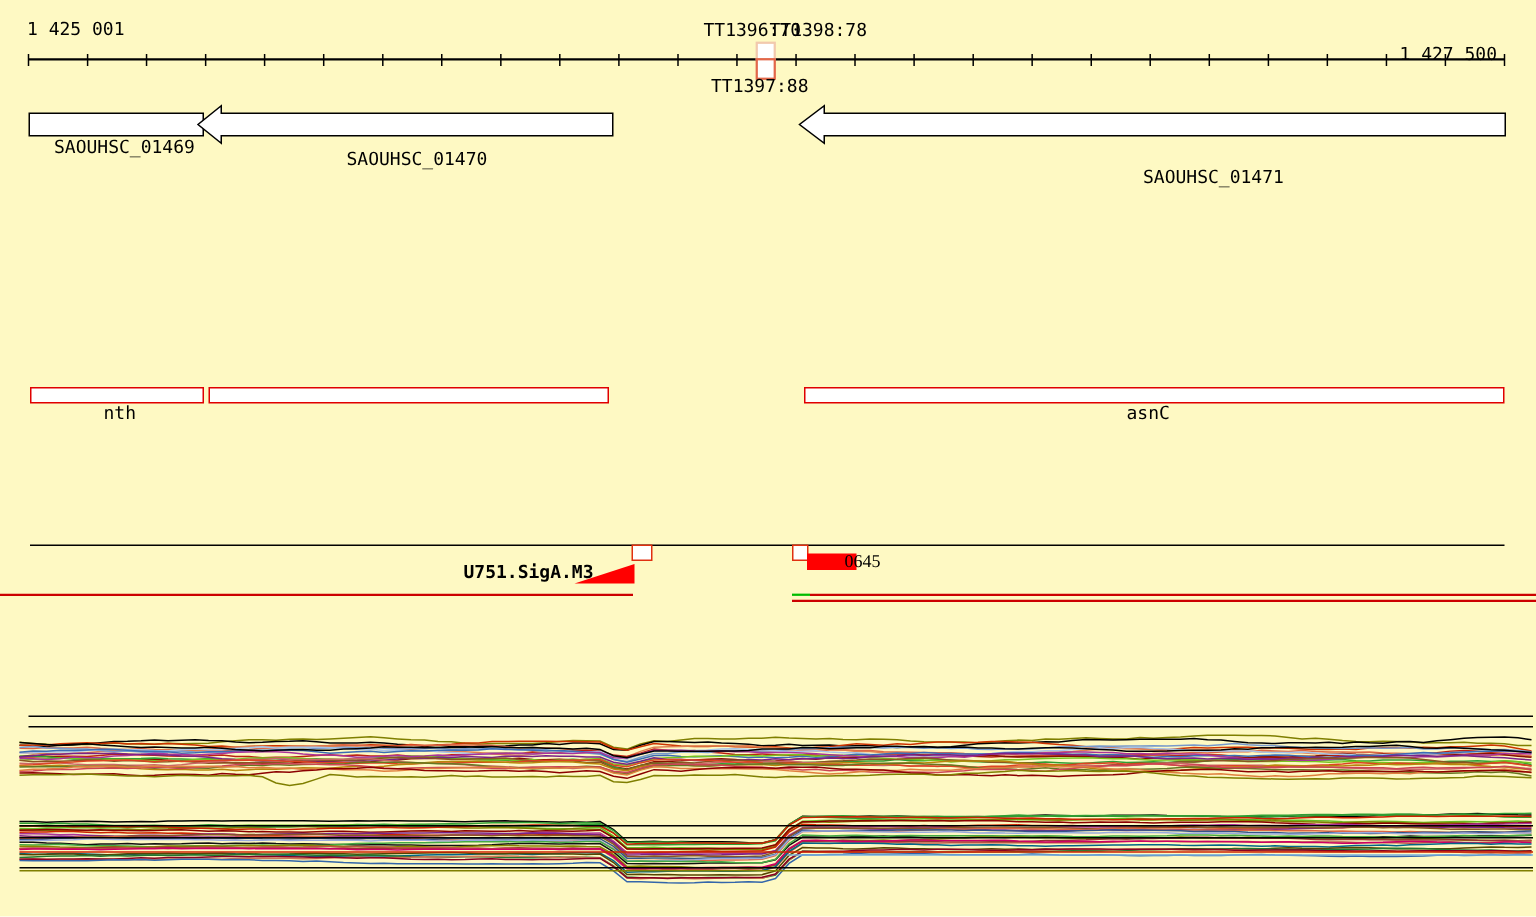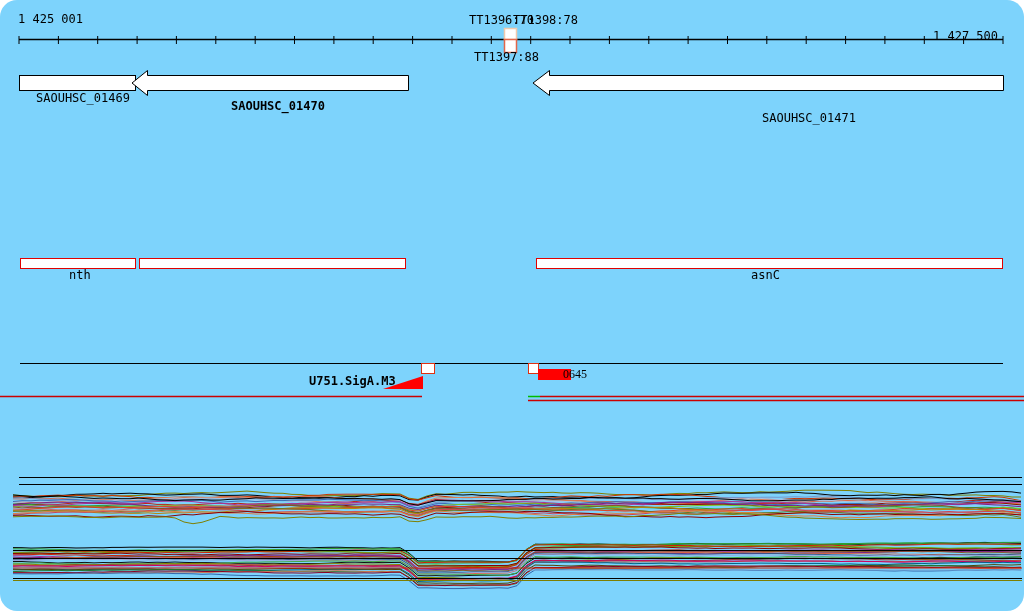--- a/index.html
+++ b/index.html
@@ -1,17 +1,17 @@
 <!DOCTYPE html>
 <html><head>
 <meta charset="utf-8">
 <style>
   html,body{margin:0;padding:0;background:#fff;}
-  #app{position:relative;width:1024px;height:611px;background:#7dd3fc;overflow:hidden;
-       font-family:"DejaVu Sans Mono","Liberation Mono",monospace;font-size:12px;color:#000;border-radius:17px;}
+  #app{position:relative;width:1024px;height:611px;background:#fef9c3;overflow:hidden;
+       font-family:"DejaVu Sans Mono","Liberation Mono",monospace;font-size:12px;color:#000;}
   .lbl{position:absolute;white-space:pre;line-height:13px;}
   svg{position:absolute;left:0;top:0;}
 </style>
 </head>
 <body>
 <div id="app">
 
 <svg id="gfx" width="1024" height="611" viewBox="0 0 1024 611">
 
   <g>
@@ -131,21 +131,21 @@
 </svg>
 
 <div class="lbl" style="left:18px;top:13px;">1 425 001</div>
 <div class="lbl" style="left:933px;top:30px;">1 427 500</div>
 
 <div class="lbl" style="left:469px;top:14px;">TT1396:70</div>
 <div class="lbl" style="left:478px;top:14px;margin-left:35px;">TT1398:78</div>
 <div class="lbl" style="left:474px;top:51px;">TT1397:88</div>
 
 <div class="lbl" style="left:36px;top:92px;">SAOUHSC_01469</div>
-<div class="lbl" style="left:231px;top:100px;font-weight:bold;">SAOUHSC_01470</div>
+<div class="lbl" style="left:231px;top:100px;">SAOUHSC_01470</div>
 <div class="lbl" style="left:722px;top:112px;margin-left:40px;">SAOUHSC_01471</div>
 
 <div class="lbl" style="left:69px;top:269px;">nth</div>
 <div class="lbl" style="left:751px;top:269px;">asnC</div>
 
 <div class="lbl" style="left:309px;top:375px;font-weight:bold;">U751.SigA.M3</div>
 <div class="lbl" style="left:563px;top:368px;font-family:Liberation Serif, serif;">0645</div>
 
 </div>
 

